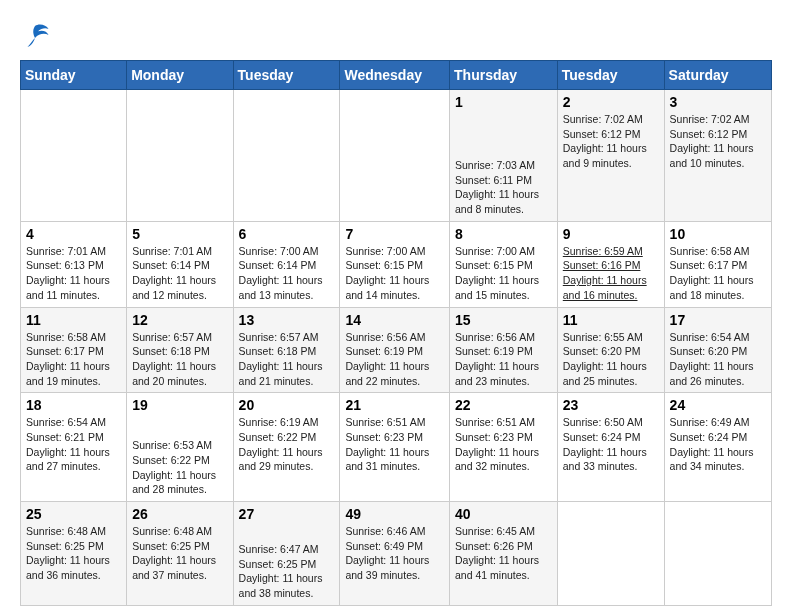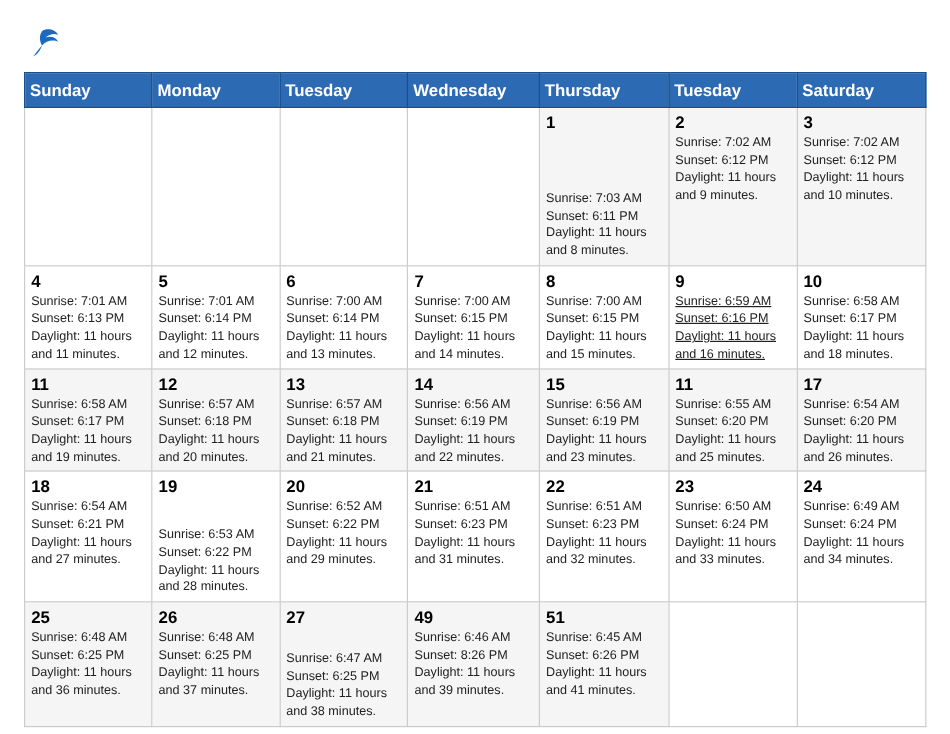--- a/index.html
+++ b/index.html
@@ -259,21 +259,21 @@
         </td>
         <td>
           <span class="day-num">19</span>
           <div class="day-info" style="white-space: pre-line; margin-top: 25px;">Sunrise: 6:53 AM
 Sunset: 6:22 PM
 Daylight: 11 hours
 and 28 minutes.</div>
         </td>
         <td>
           <span class="day-num">20</span>
-          <div class="day-info" style="white-space: pre-line;">Sunrise: 6:52 AM
+          <div class="day-info" style="white-space: pre-line;">Sunrise: 6:19 AM
 Sunset: 6:22 PM
 Daylight: 11 hours
 and 29 minutes.</div>
         </td>
         <td>
           <span class="day-num">21</span>
           <div class="day-info" style="white-space: pre-line;">Sunrise: 6:51 AM
 Sunset: 6:23 PM
 Daylight: 11 hours
 and 31 minutes.</div>
@@ -318,26 +318,26 @@
         <td>
           <span class="day-num">27</span>
           <div class="day-info" style="white-space: pre-line; margin-top: 20px;">Sunrise: 6:47 AM
 Sunset: 6:25 PM
 Daylight: 11 hours
 and 38 minutes.</div>
         </td>
         <td>
           <span class="day-num">49</span>
           <div class="day-info" style="white-space: pre-line;">Sunrise: 6:46 AM
-Sunset: 8:26 PM
+Sunset: 6:49 PM
 Daylight: 11 hours
 and 39 minutes.</div>
         </td>
         <td>
-          <span class="day-num">51</span>
+          <span class="day-num">40</span>
           <div class="day-info" style="white-space: pre-line;">Sunrise: 6:45 AM
 Sunset: 6:26 PM
 Daylight: 11 hours
 and 41 minutes.</div>
         </td>
         <td class="empty-cell"></td>
         <td class="empty-cell"></td>
       </tr>
     </tbody>
 </table>

